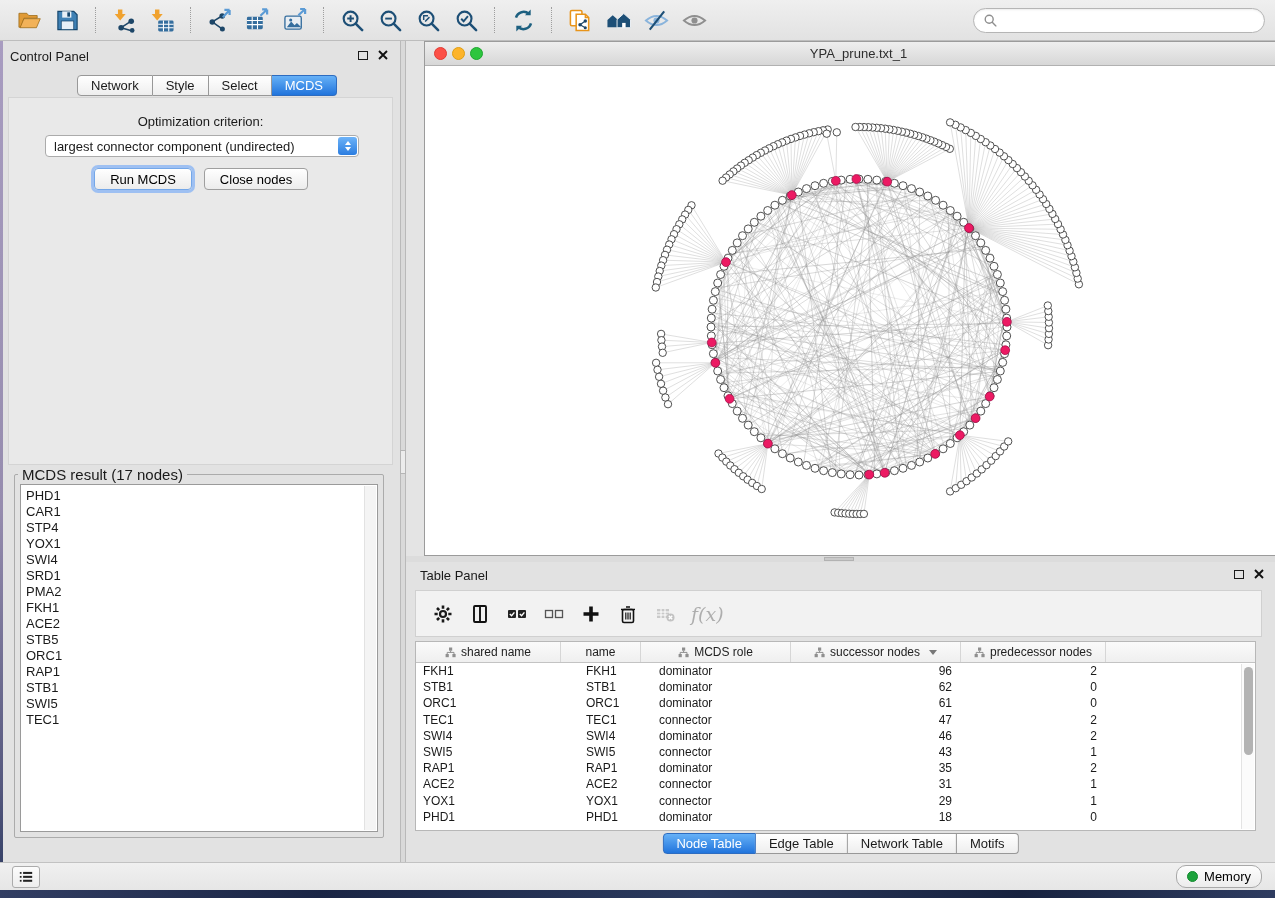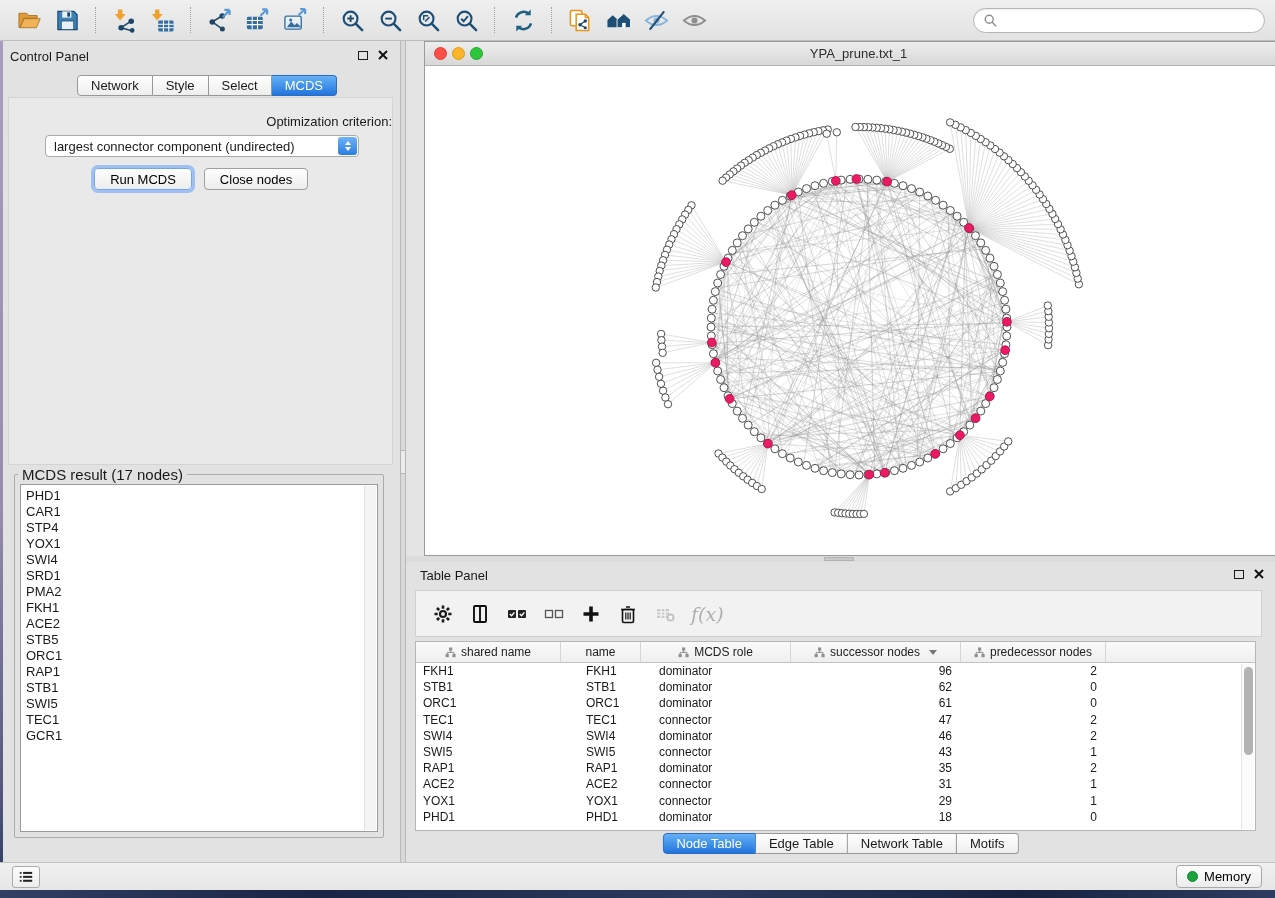--- a/index.html
+++ b/index.html
@@ -32,21 +32,21 @@
 
   .seg { display:flex; }
   .seg-btn { height:21px; padding:0 13px; font-size:13px; background:linear-gradient(#ffffff,#eeeeee);
     border:1px solid #989898; border-left:none; color:#1a1a1a; white-space:nowrap; }
   .seg-btn:first-child { border-left:1px solid #989898; border-radius:4px 0 0 4px; }
   .seg-btn:last-child { border-radius:0 4px 4px 0; }
   .seg-btn.selected { background:linear-gradient(#66b1f7,#2174dc); border-color:#2d6cc0; color:#fff; }
   #cp-tabs { position:absolute; left:77px; top:34px; }
 
   #cp-body { position:absolute; left:8px; top:56px; width:385px; height:368px; background:#e9e9e9; border:1px solid #d4d4d4; }
-  .cp-label { text-align:right; margin-top:16px; font-size:13px; }
+  .cp-label { text-align:center; margin-top:16px; font-size:13px; }
   #criterion-select { position:absolute; left:36px; top:37px; width:314px; height:22px; background:#fff;
     border:1px solid #ababab; border-radius:4px; font-size:13px; display:flex; align-items:center; padding-left:8px; }
   #criterion-select .stepper { position:absolute; right:1px; top:1px; width:19px; height:18px; border-radius:3px;
     background:linear-gradient(#6db3f8,#2b7de0); display:flex; flex-direction:column; align-items:center; justify-content:center; gap:2px; }
   .tri-up { width:0; height:0; border-left:3.5px solid transparent; border-right:3.5px solid transparent; border-bottom:4.5px solid #fff; }
   .tri-down { width:0; height:0; border-left:3.5px solid transparent; border-right:3.5px solid transparent; border-top:4.5px solid #fff; }
   .push-btn { position:absolute; height:22px; background:linear-gradient(#ffffff,#ececec); border:1px solid #9f9f9f;
     border-radius:4px; font-size:13px; padding:0 12px; }
   #run-btn { left:85px; top:70px; width:98px; box-shadow:0 0 0 3px rgba(96,158,250,.55); border-color:#74a7e8; }
   #close-panel-btn { left:195px; top:70px; width:104px; }
@@ -99,21 +99,21 @@
   .vthumb { position:absolute; left:2px; top:3px; width:9px; height:88px; border-radius:4.5px; background:#b3b3b3; }
   #tp-tabs { position:absolute; left:50%; transform:translateX(-50%); top:271px; }
 
   
   #status-bar { position:absolute; left:0; top:862px; width:1275px; height:28px;
     background:linear-gradient(#f0f0f0,#e6e6e6); border-top:1px solid #c2c2c2; z-index:7; }
   #list-btn { position:absolute; left:12px; top:3px; width:28px; height:22px; background:linear-gradient(#fcfcfc,#ededed);
     border:1px solid #ababab; border-radius:3px; display:flex; align-items:center; justify-content:center; }
   #list-btn svg { width:18px; height:16px; }
   #memory-btn { position:absolute; right:13px; top:2px; height:23px; background:linear-gradient(#fdfdfd,#ececec);
-    border:1px solid #a8a8a8; border-radius:4px; display:flex; align-items:center; gap:6px; padding:0 10px; font-size:13px; }
+    border:1px solid #a8a8a8; border-radius:10px; display:flex; align-items:center; gap:6px; padding:0 10px; font-size:13px; }
   .mem-dot { width:11px; height:11px; border-radius:50%; background:#1ca23c; border:1px solid #128a2e; }
 
   #wallpaper { position:absolute; left:0; top:890px; width:1275px; height:8px; z-index:8;
     background:linear-gradient(90deg,#323e63,#1a2545 25%,#2b3a5e 55%,#17223f 80%,#2e3c60); }
 </style>
 </head>
 <body>
 
 <div id="toolbar">
   <div id="tb-icons">
@@ -299,21 +299,20 @@
           <div class="mcds-item">SRD1</div>
           <div class="mcds-item">PMA2</div>
           <div class="mcds-item">FKH1</div>
           <div class="mcds-item">ACE2</div>
           <div class="mcds-item">STB5</div>
           <div class="mcds-item">ORC1</div>
           <div class="mcds-item">RAP1</div>
           <div class="mcds-item">STB1</div>
           <div class="mcds-item">SWI5</div>
           <div class="mcds-item">TEC1</div>
-          <div class="mcds-item">GCR1</div>
         </div>
       <div class="mcds-scrolltrack"></div>
     </div>
   </fieldset>
 </div>
 
 <div id="v-splitter">
     <div class="grip"></div>
   </div>
 <div id="left-strip"></div>

